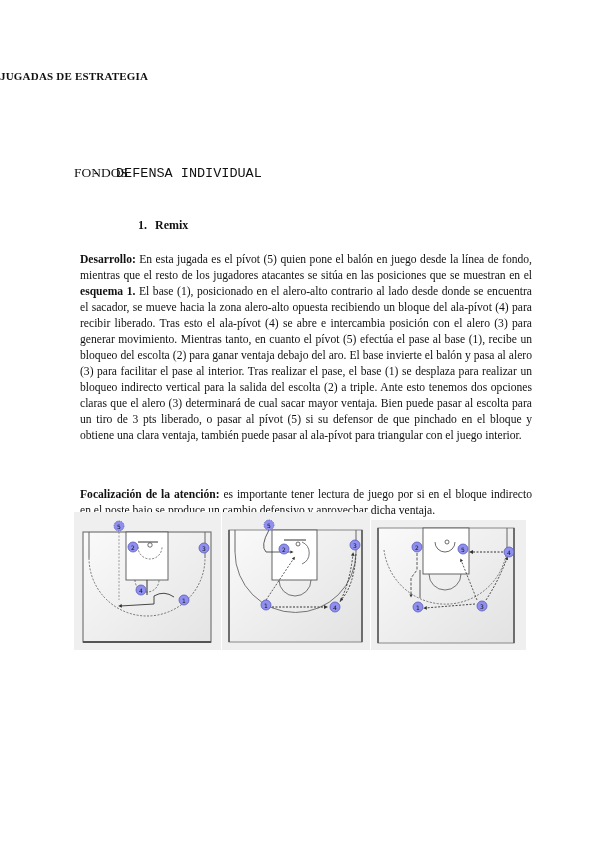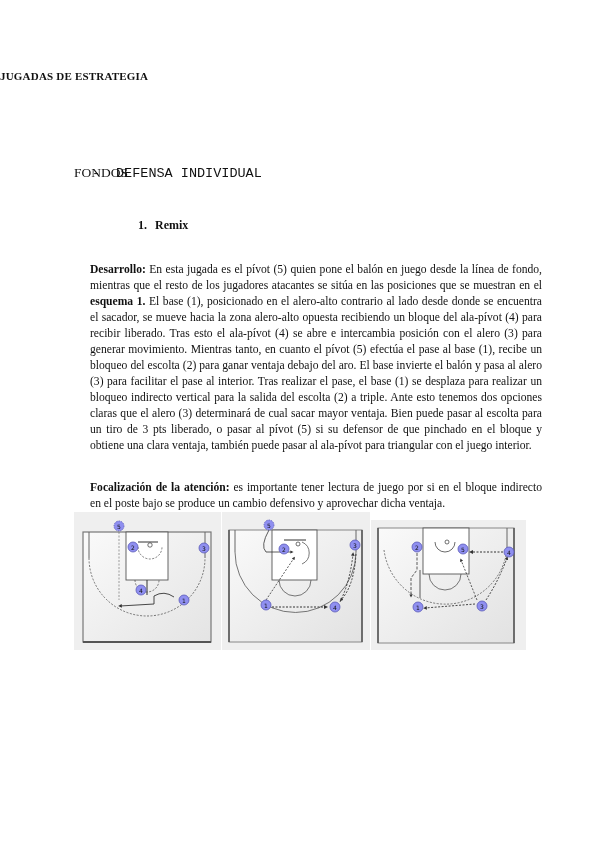--- a/index.html
+++ b/index.html
@@ -7,24 +7,24 @@
            font-family: "Liberation Serif", "DejaVu Serif", serif; color: #111; }
     .page { position: absolute; left: 0; top: 0; width: 600px; height: 848px; background: #fff; }
     .title { position: absolute; top: 70px; left: 0; width: 600px; 
              font-weight: bold; font-size: 11px; letter-spacing: 0.2px; }
     .section { position: absolute; top: 129px; left: 74px; font-size: 13.5px; margin-top: 36px; }
     .subsection { position: absolute; top: 166px; left: 92px; font-size: 13.5px; font-family: Liberation Mono, monospace; }
     .subsection .dash { display: inline-block; width: 24px; }
     .item { position: absolute; top: 218px; left: 92px; font-size: 12px; font-weight: bold; margin-left: 46px; }
     .item .num { display: inline-block; width: 17px; }
     .para { position: absolute; left: 74px; width: 452px; font-size: 11.6px; line-height: 16px;
-            text-align: justify; margin: 16px; }
+            text-align: justify; margin: 6px; }
     .para b { font-weight: bold; }
     #p1 { top: 246px; }
-    #p2 { top: 464px; }
+    #p2 { top: 481px; }
     .figs { position: absolute; top: 512px; left: 74px; width: 452px; height: 140px; }
     .panel { position: absolute; background: #efefef; }
     .panel svg { display: block; }
   </style>
 </head>
 <body>
 
 <div class="page">
 
   <div class="title">JUGADAS DE ESTRATEGIA</div>

